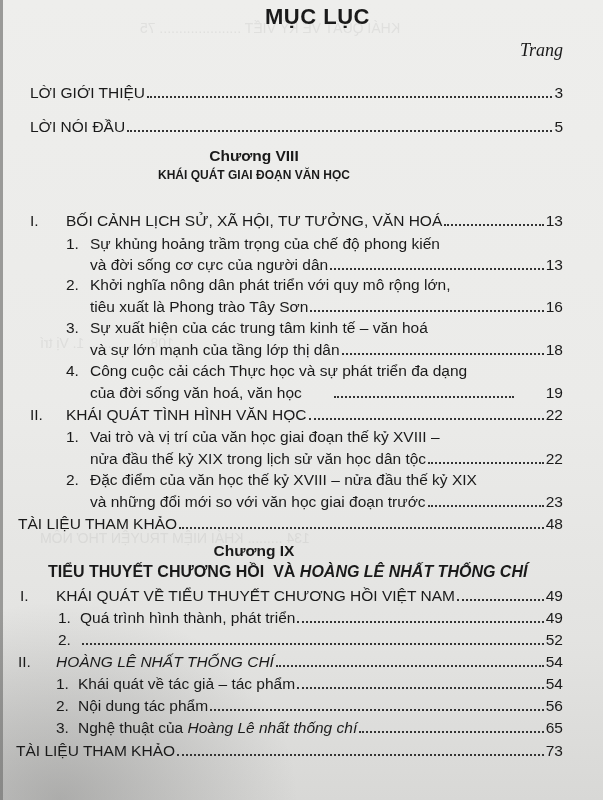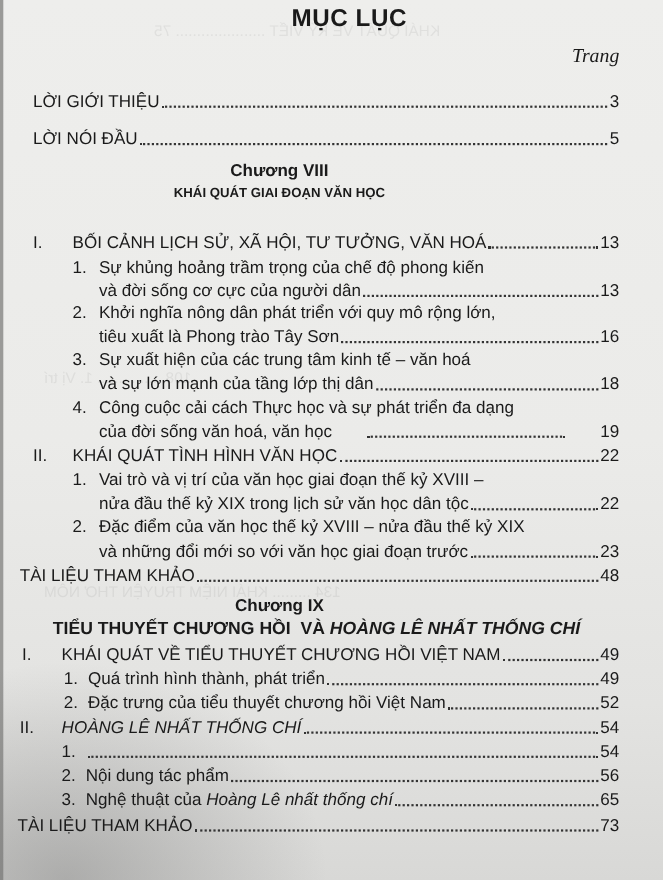--- a/index.html
+++ b/index.html
@@ -170,34 +170,34 @@
   </div>
 
   <div class="row" style="left:58px;top:609px;">
     <span class="sub-num">1.</span>
     <span class="text">Quá trình hình thành, phát triển</span>
     <span class="dots"></span>
     <span class="page-no">49</span>
   </div>
   <div class="row" style="left:58px;top:631px;">
     <span class="sub-num">2.</span>
-    <span class="text">Đặc trưng của tiểu thuyết chương hồi Việt Nam</span>
     <span class="dots"></span>
     <span class="page-no">52</span>
   </div>
 
   <div class="row" style="left:18px;top:653px;">
     <span class="num" style="width:38px;">II.</span>
     <span class="text it">HOÀNG LÊ NHẤT THỐNG CHÍ</span>
     <span class="dots"></span>
     <span class="page-no">54</span>
   </div>
 
   <div class="row" style="left:56px;top:675px;">
     <span class="sub-num">1.</span>
+    <span class="text">Khái quát về tác giả – tác phẩm</span>
     <span class="dots"></span>
     <span class="page-no">54</span>
   </div>
   <div class="row" style="left:56px;top:697px;">
     <span class="sub-num">2.</span>
     <span class="text">Nội dung tác phẩm</span>
     <span class="dots"></span>
     <span class="page-no">56</span>
   </div>
   <div class="row" style="left:56px;top:719px;">

